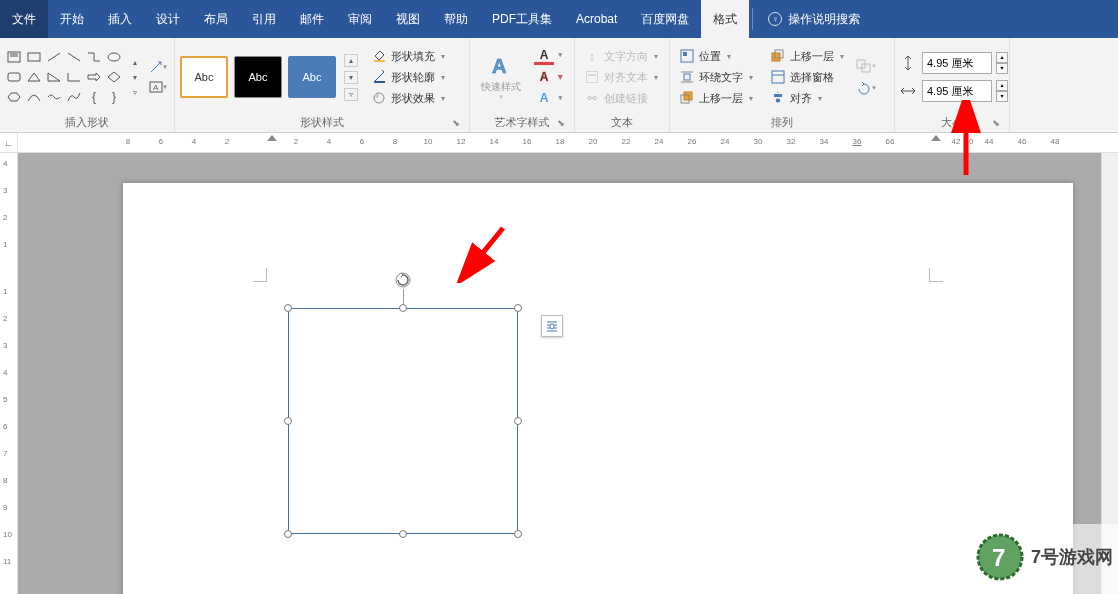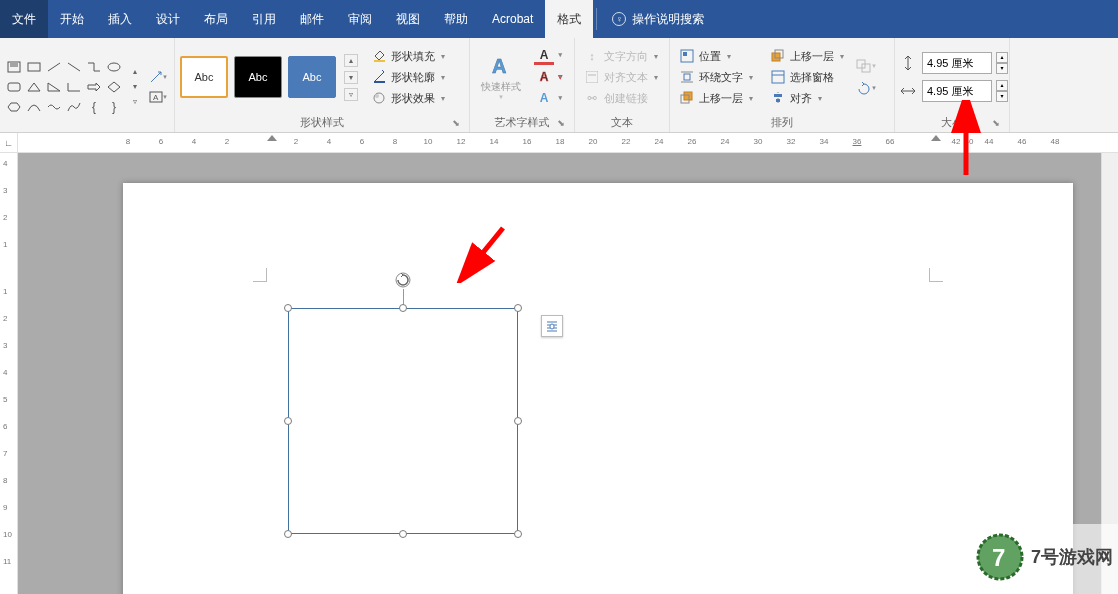--- a/index.html
+++ b/index.html
@@ -105,21 +105,23 @@
   <div class="menu-item menu-file">文件</div>
   <div class="menu-item">开始</div>
   <div class="menu-item">插入</div>
   <div class="menu-item">设计</div>
   <div class="menu-item">布局</div>
   <div class="menu-item">引用</div>
   <div class="menu-item">邮件</div>
   <div class="menu-item">审阅</div>
   <div class="menu-item">视图</div>
   <div class="menu-item">帮助</div>
+  <div class="menu-item">PDF工具集</div>
   <div class="menu-item">Acrobat</div>
+  <div class="menu-item">百度网盘</div>
   <div class="menu-item active">格式</div>
   <div class="menu-divider"></div>
   <div class="menu-item tellme">
     <span class="tellme-icon">♀</span>
     <span>操作说明搜索</span>
   </div>
 </div>
 
 <div class="ribbon">
 
@@ -225,20 +227,21 @@
           </div>
         <div class="side-btn">
             <svg width="14" height="14">
               <rect x="1" y="2" width="12" height="10" fill="none" stroke="#555"></rect>
               <text x="4" y="10" font-size="8" fill="#555">A</text>
             </svg>
             <span style="font-size:7px;color:#888">▾</span>
           </div>
       </div>
     </div>
+    <div class="ribbon-group-label">插入形状</div>
   </div>
 
   <div class="ribbon-group" style="width:295px">
     <div class="ribbon-group-content">
       <div class="styles-gallery">
         <div class="style-box s1">Abc</div>
         <div class="style-box s2">Abc</div>
         <div class="style-box s3">Abc</div>
         <div class="gallery-nav">
             <div>▴</div>

